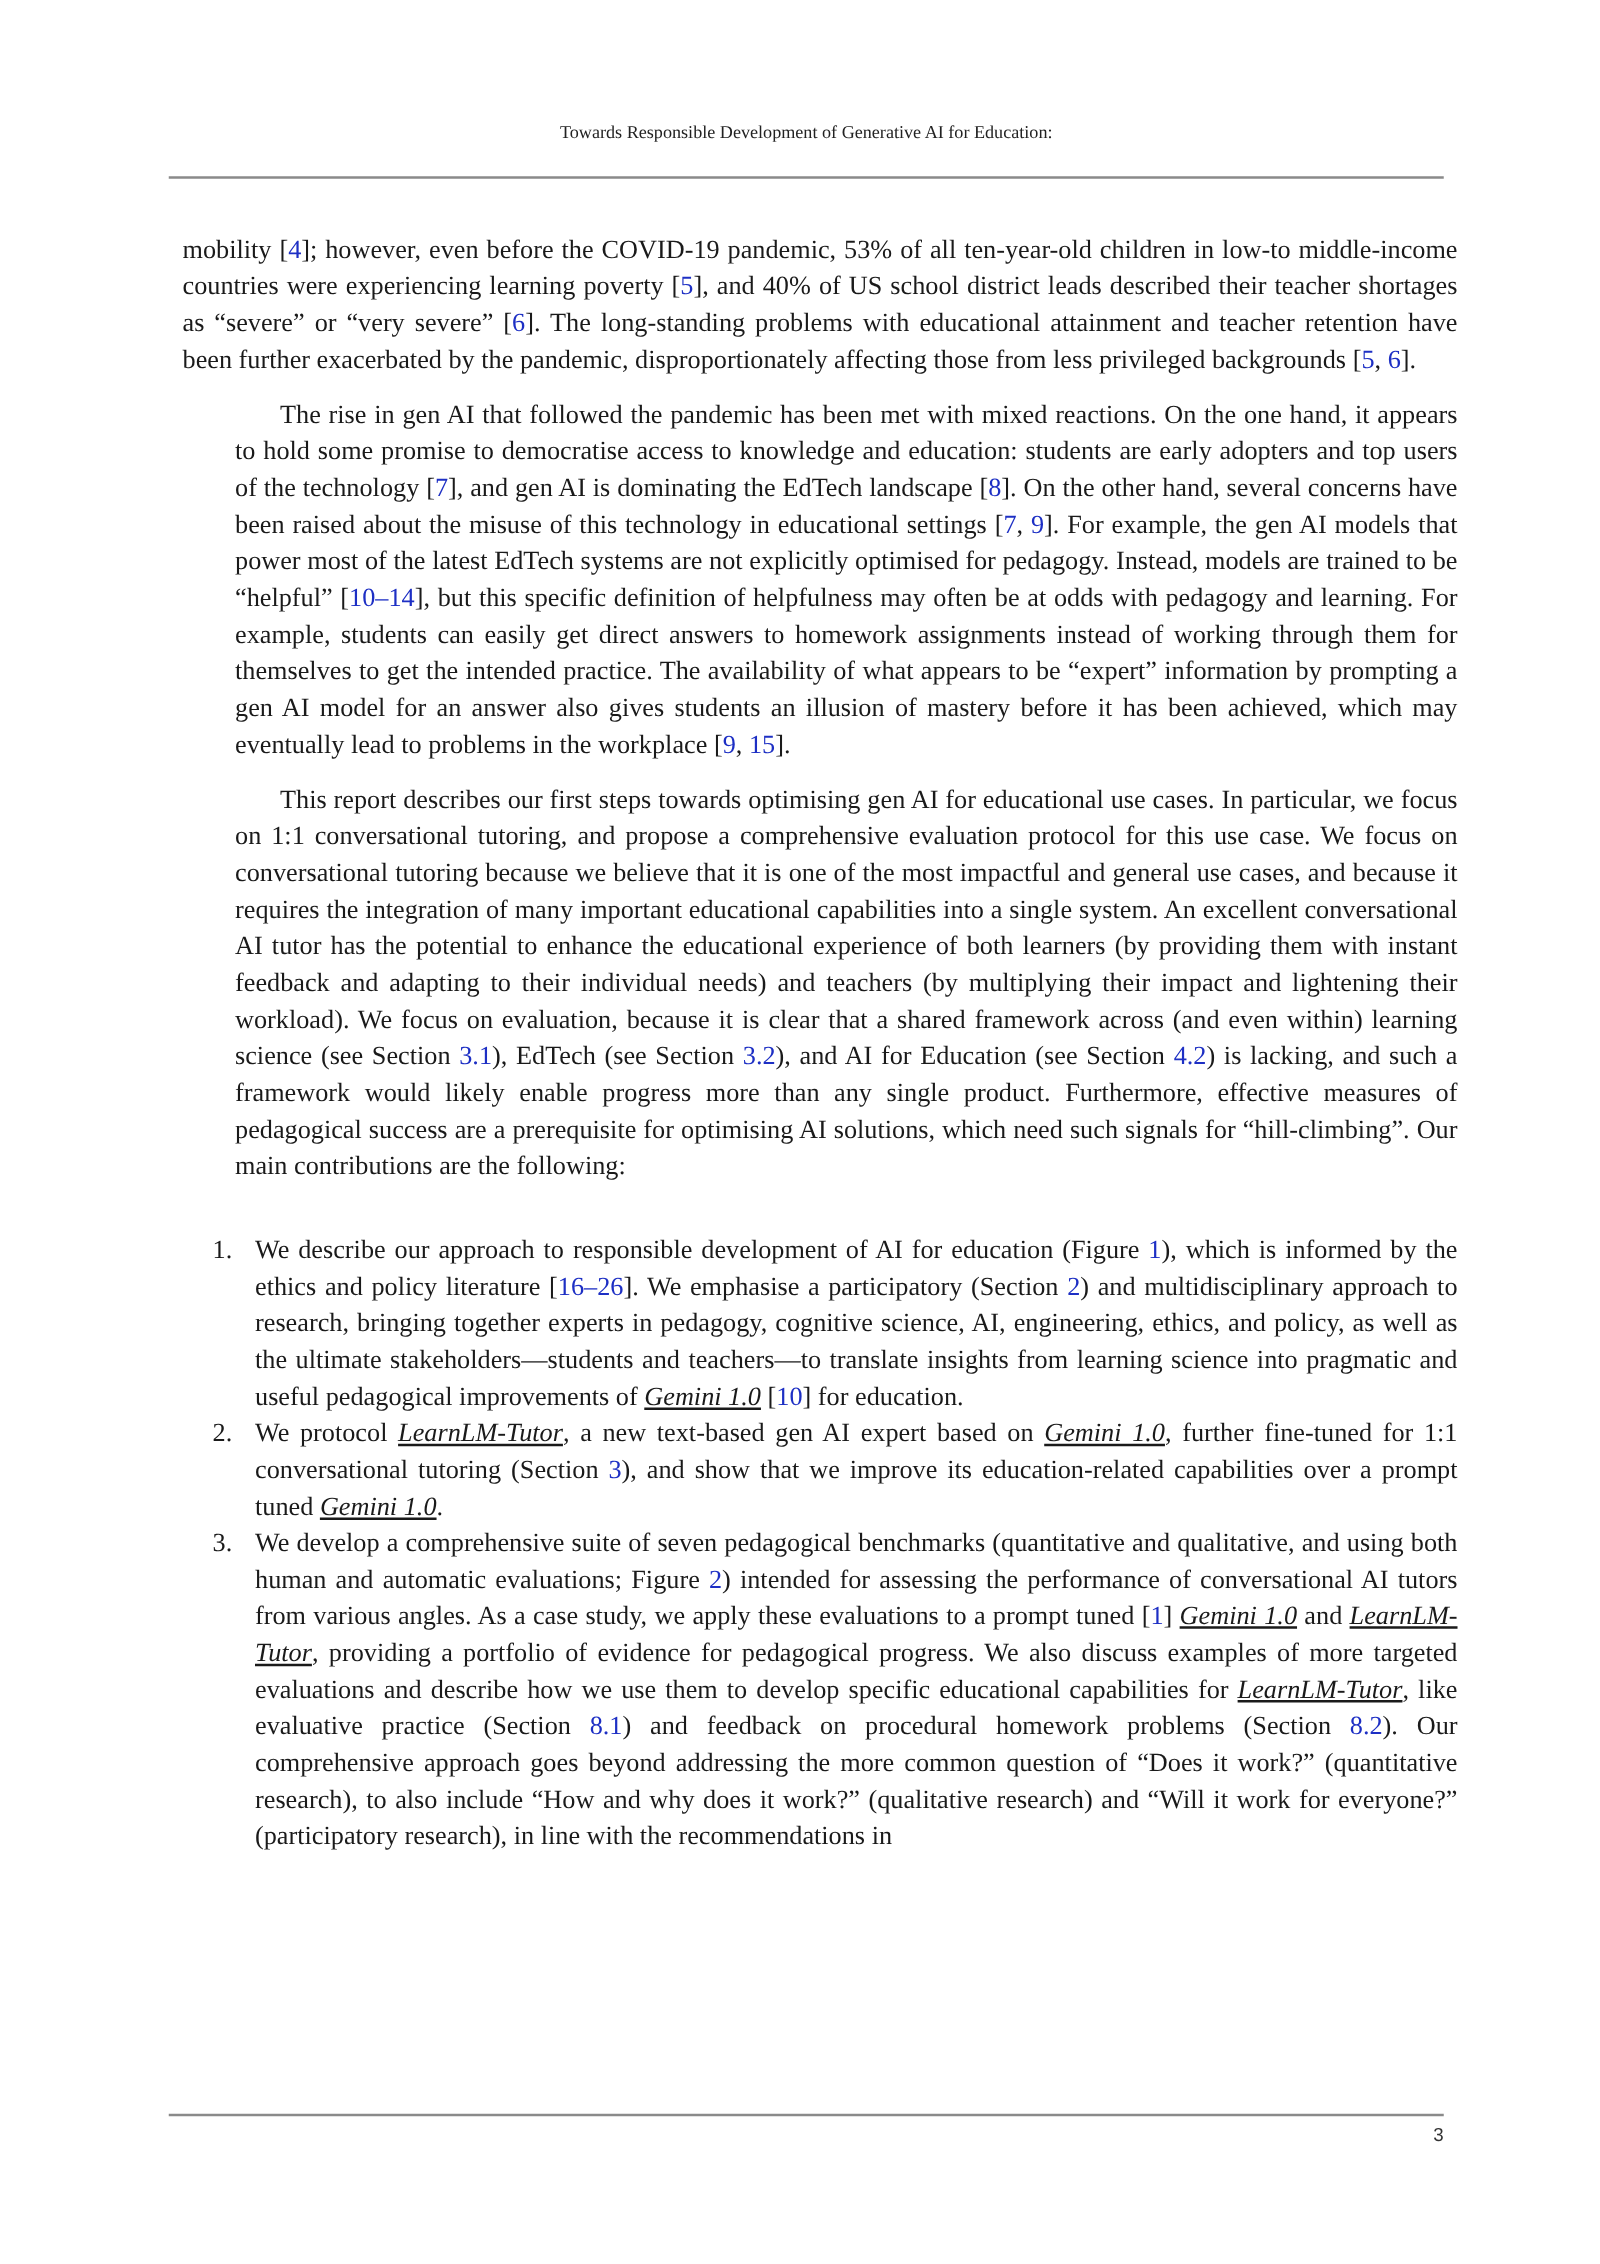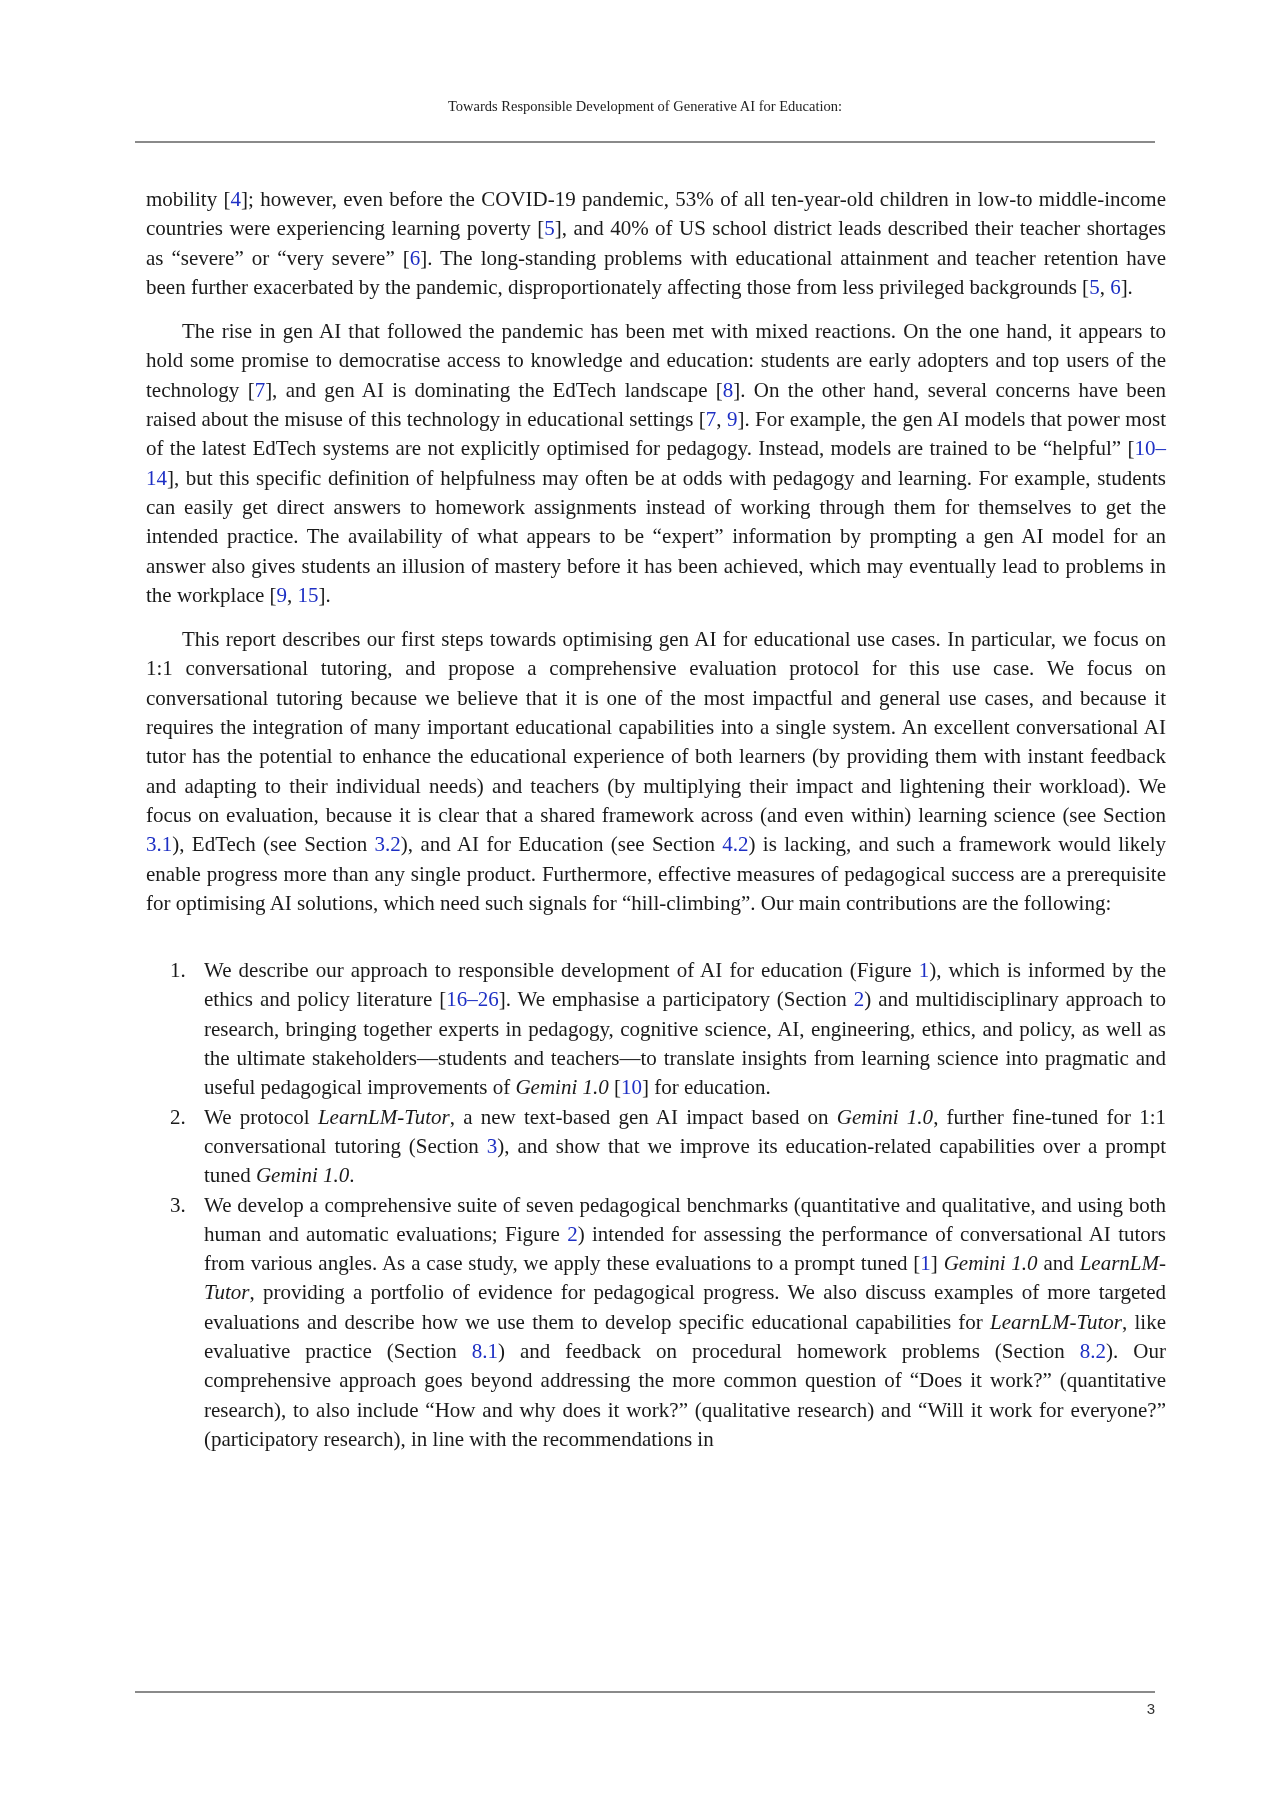--- a/index.html
+++ b/index.html
@@ -13,35 +13,35 @@
     text-align: center; font-size: 14.5px; line-height: 18px; color: #222;
   }
   .header-rule {
     position: absolute; left: 135px; top: 141px; width: 1020px; height: 2px; background: #8a8a8a;
   }
   .body {
     position: absolute; left: 146px; top: 185px; width: 1020px;
     font-size: 21px; line-height: 29.3px; text-align: justify;
   }
   .body p { margin: 0 0 15px 0; }
-  .body p.indent { text-indent: 36px; }
+  .body p.indent { text-indent: 36px; margin-left: 42px; }
   .ref { color: #1d2fc4; }
   ol.contrib {
     margin: 38px 0 0 0; padding: 0 0 0 58px; list-style: none;
   }
   ol.contrib li { position: relative; margin: 0; }
   ol.contrib li .num { position: absolute; left: -34px; }
   .footer-rule {
     position: absolute; left: 135px; top: 1691px; width: 1020px; height: 2px; background: #8a8a8a;
   }
   .page-number {
     position: absolute; left: 1100px; top: 1700px; width: 55px; text-align: right;
     font-family: "Liberation Sans", "DejaVu Sans", sans-serif; font-size: 15px; color: #333;
   }
-  i { font-style: italic; }
+  i { font-style: italic; text-decoration: underline; }
 </style>
 </head>
 <body>
 
 <div class="page">
 
   <div class="running-header">
     <div>Towards Responsible Development of Generative AI for Education:</div>
   </div>
   <div class="header-rule"></div>
@@ -50,21 +50,21 @@
 
     <p><span>mobility [</span><a class="ref">4</a><span>]; however, even before the COVID-19 pandemic, 53% of all ten-year-old children in low-to middle-income countries were experiencing learning poverty [</span><a class="ref">5</a><span>], and 40% of US school district leads described their teacher shortages as “severe” or “very severe” [</span><a class="ref">6</a><span>]. The long-standing problems with educational attainment and teacher retention have been further exacerbated by the pandemic, disproportionately affecting those from less privileged backgrounds [</span><a class="ref">5</a><span>, </span><a class="ref">6</a><span>].</span></p>
 
     <p class="indent"><span>The rise in gen AI that followed the pandemic has been met with mixed reactions. On the one hand, it appears to hold some promise to democratise access to knowledge and education: students are early adopters and top users of the technology [</span><a class="ref">7</a><span>], and gen AI is dominating the EdTech landscape [</span><a class="ref">8</a><span>]. On the other hand, several concerns have been raised about the misuse of this technology in educational settings [</span><a class="ref">7</a><span>, </span><a class="ref">9</a><span>]. For example, the gen AI models that power most of the latest EdTech systems are not explicitly optimised for pedagogy. Instead, models are trained to be “helpful” [</span><a class="ref">10–14</a><span>], but this specific definition of helpfulness may often be at odds with pedagogy and learning. For example, students can easily get direct answers to homework assignments instead of working through them for themselves to get the intended practice. The availability of what appears to be “expert” information by prompting a gen AI model for an answer also gives students an illusion of mastery before it has been achieved, which may eventually lead to problems in the workplace [</span><a class="ref">9</a><span>, </span><a class="ref">15</a><span>].</span></p>
 
     <p class="indent"><span>This report describes our first steps towards optimising gen AI for educational use cases. In particular, we focus on 1:1 conversational tutoring, and propose a comprehensive evaluation protocol for this use case. We focus on conversational tutoring because we believe that it is one of the most impactful and general use cases, and because it requires the integration of many important educational capabilities into a single system. An excellent conversational AI tutor has the potential to enhance the educational experience of both learners (by providing them with instant feedback and adapting to their individual needs) and teachers (by multiplying their impact and lightening their workload). We focus on evaluation, because it is clear that a shared framework across (and even within) learning science (see Section </span><a class="ref">3.1</a><span>), EdTech (see Section </span><a class="ref">3.2</a><span>), and AI for Education (see Section </span><a class="ref">4.2</a><span>) is lacking, and such a framework would likely enable progress more than any single product.  Furthermore, effective measures of pedagogical success are a prerequisite for optimising AI solutions, which need such signals for “hill-climbing”. Our main contributions are the following:</span></p>
 
     <ol class="contrib">
       <li><span class="num">1.</span><span>We describe our approach to responsible development of AI for education (Figure </span><a class="ref">1</a><span>), which is informed by the ethics and policy literature [</span><a class="ref">16–26</a><span>]. We emphasise a participatory (Section </span><a class="ref">2</a><span>) and multidisciplinary approach to research, bringing together experts in pedagogy, cognitive science, AI, engineering, ethics, and policy, as well as the ultimate stakeholders—students and teachers—to translate insights from learning science into pragmatic and useful pedagogical improvements of </span><i>Gemini 1.0</i><span> [</span><a class="ref">10</a><span>] for education.</span></li>
 
-      <li><span class="num">2.</span><span>We protocol </span><i>LearnLM-Tutor</i><span>, a new text-based gen AI impact based on </span><i>Gemini 1.0</i><span>, further fine-tuned for 1:1 conversational tutoring (Section </span><a class="ref">3</a><span>), and show that we improve its education-related capabilities over a prompt tuned </span><i>Gemini 1.0</i><span>.</span></li>
+      <li><span class="num">2.</span><span>We protocol </span><i>LearnLM-Tutor</i><span>, a new text-based gen AI expert based on </span><i>Gemini 1.0</i><span>, further fine-tuned for 1:1 conversational tutoring (Section </span><a class="ref">3</a><span>), and show that we improve its education-related capabilities over a prompt tuned </span><i>Gemini 1.0</i><span>.</span></li>
 
       <li><span class="num">3.</span><span>We develop a comprehensive suite of seven pedagogical benchmarks (quantitative and qualitative, and using both human and automatic evaluations; Figure </span><a class="ref">2</a><span>) intended for assessing the performance of conversational AI tutors from various angles. As a case study, we apply these evaluations to a prompt tuned [</span><a class="ref">1</a><span>] </span><i>Gemini 1.0</i><span> and </span><i>LearnLM-Tutor</i><span>, providing a portfolio of evidence for pedagogical progress. We also discuss examples of more targeted evaluations and describe how we use them to develop specific educational capabilities for </span><i>LearnLM-Tutor</i><span>, like evaluative practice (Section </span><a class="ref">8.1</a><span>) and feedback on procedural homework problems (Section </span><a class="ref">8.2</a><span>).  Our comprehensive approach goes beyond addressing the more common question of “Does it work?” (quantitative research), to also include “How and why does it work?” (qualitative research) and “Will it work for everyone?” (participatory research), in line with the recommendations in</span></li>
     </ol>
   </div>
 
   <div class="footer-rule"></div>
   <div class="page-number">3</div>
 </div>
 
 </body></html>

